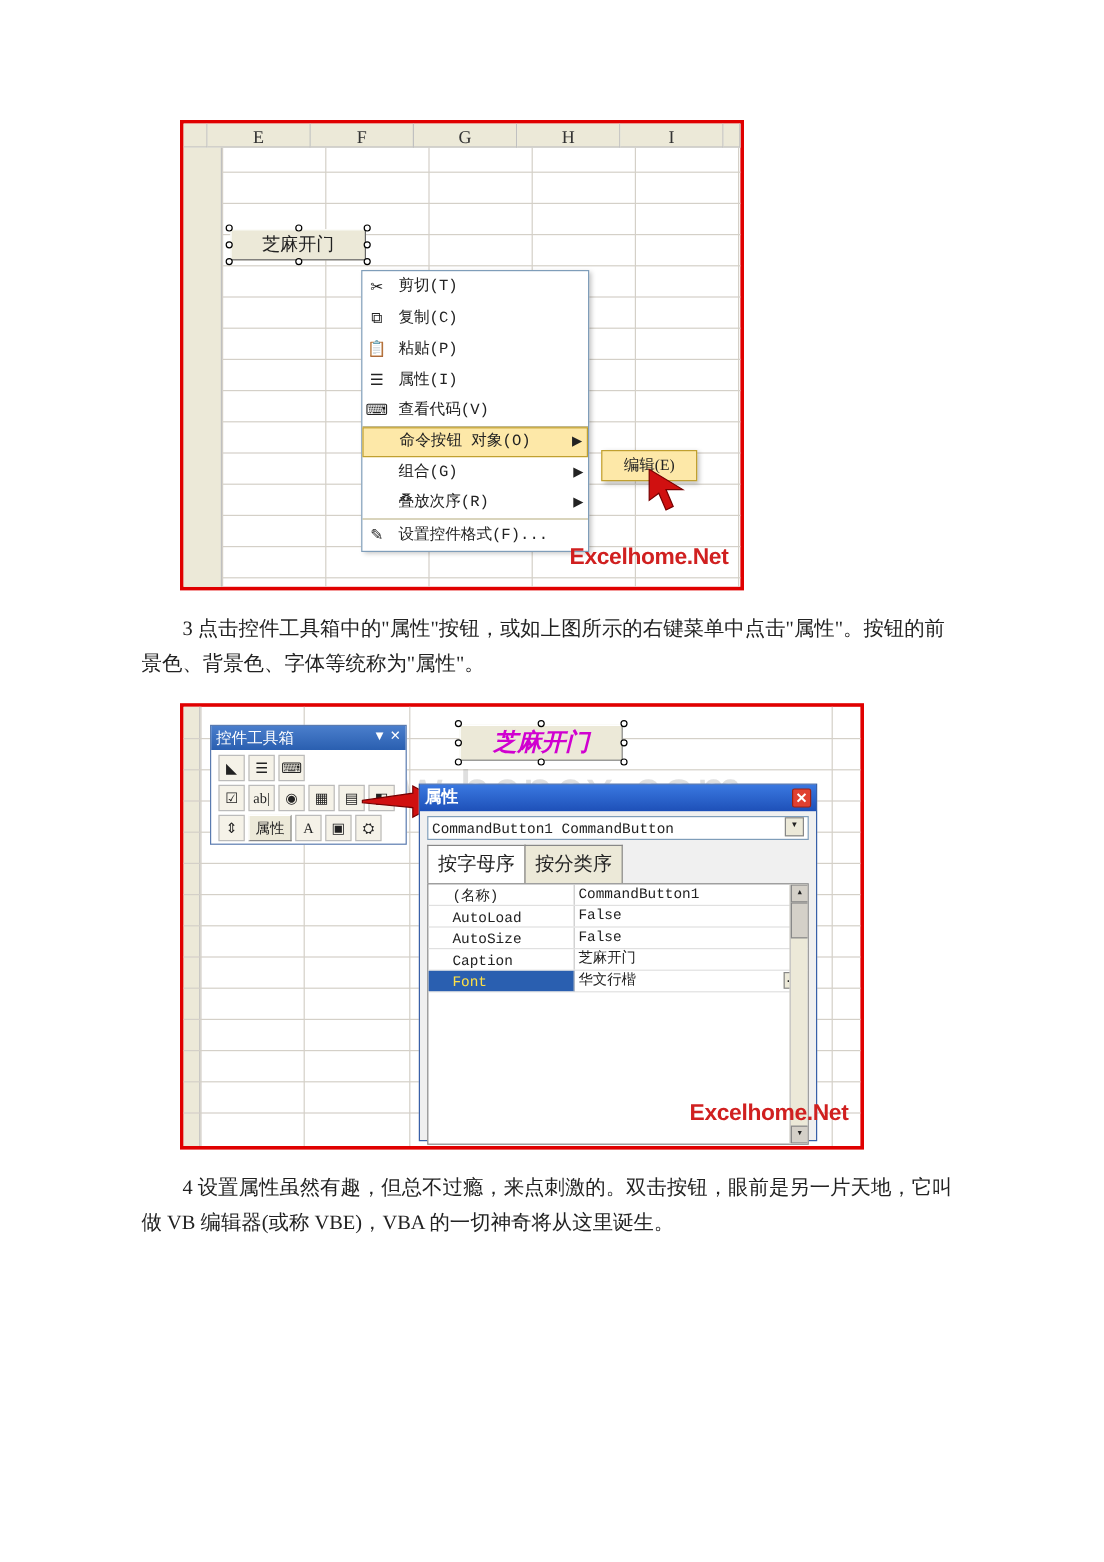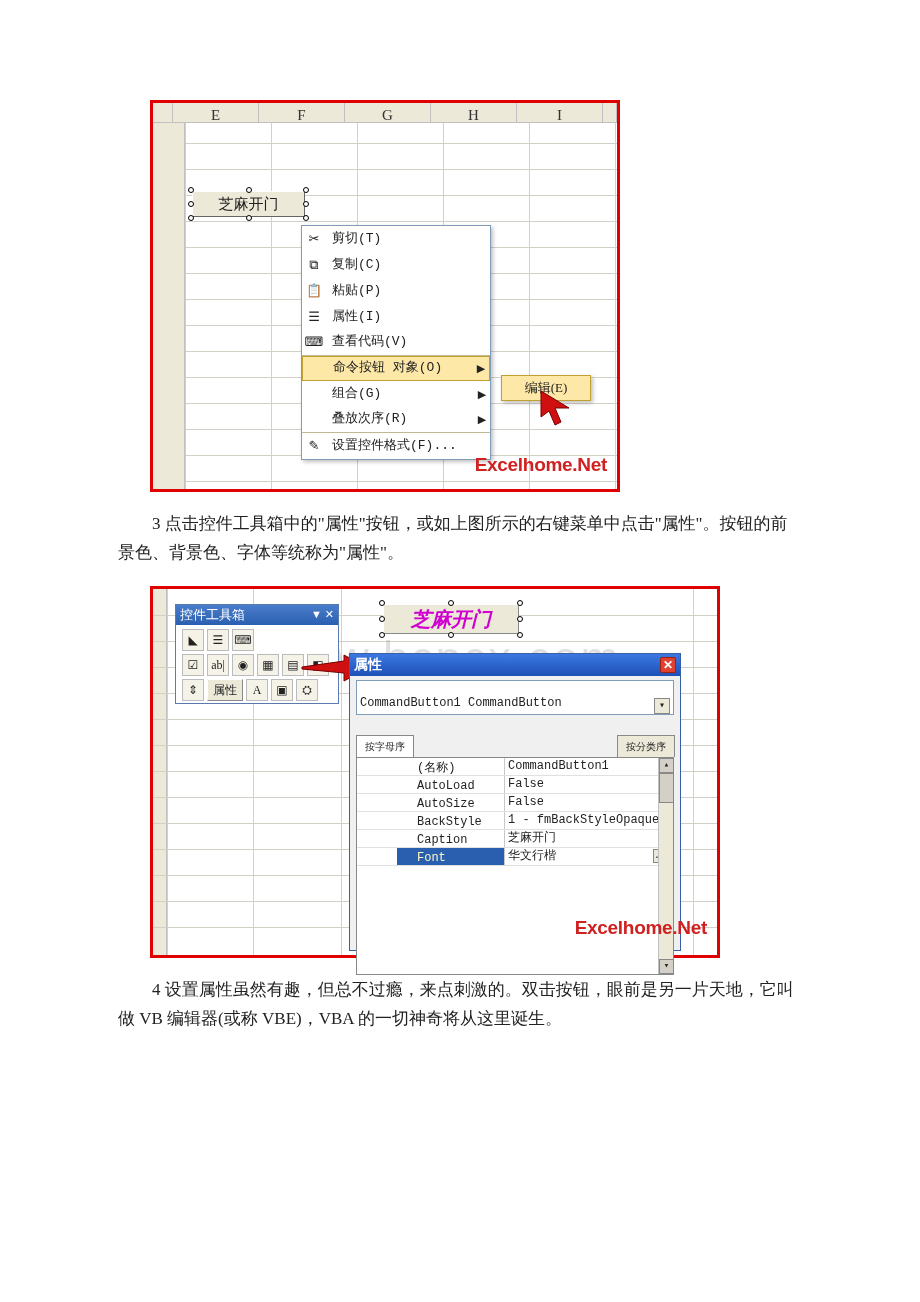--- a/index.html
+++ b/index.html
@@ -50,21 +50,21 @@
     background: #fff; border: 1px solid #7f9db9;
     box-shadow: 2px 2px 4px rgba(0,0,0,.25); font-size: 13px;
   }
   .ctx-row { display: flex; align-items: center; height: 26px; }
   .ctx-row.sep-after { border-bottom: 1px solid #c0b890; }
   .ctx-row.hl { background: #fde8a8; border: 1px solid #c0a030; height: 25px; }
   .ctx-icon { width: 24px; text-align: center; font-size: 13px; }
   .ctx-label { flex: 1; padding-left: 6px; font-family: Liberation Mono, monospace; }
   .ctx-arrow { width: 16px; font-size: 11px; text-align: center; }
   .submenu {
-    position: absolute; left: 348px; top: 252px; width: 90px; height: 26px;
+    position: absolute; left: 348px; top: 252px; width: 80px; height: 26px;
     background: #fde8a8; border: 1px solid #c0a030;
     display: flex; align-items: center; justify-content: center;
     font-size: 13px; box-shadow: 2px 2px 4px rgba(0,0,0,.25);
   }
   .cursor-arrow {
     position: absolute; width: 34px; height: 40px;
   }
   .watermark1 {
     position: absolute; right: 10px; bottom: 8px;
     font-family: "Arial Black", Arial, sans-serif; font-weight: 700; font-size: 19px;
@@ -120,37 +120,37 @@
     font-size: 14px; font-family:"SimSun",serif; display:flex; align-items:center;
     padding: 0 4px; font-weight: 700;
   }
   .prop-title .spacer{flex:1;}
   .close-x {
     width:16px; height:16px; background:#e04030; color:#fff; border-radius:2px;
     font-size:12px; display:flex; align-items:center; justify-content:center;
     border:1px solid #a02010; font-weight:700;
   }
   .prop-combo {
-    margin:4px 6px 20px 6px; height:35px; background:#fff; border:1px solid #7f9db9;
-    display:flex; align-items:flex-end; font-size:12px; font-family: "Courier New", monospace;
+    margin:4px 6px 4px 6px; height:20px; background:#fff; border:1px solid #7f9db9;
+    display:flex; align-items:flex-start; font-size:12px; font-family: "Courier New", monospace;
     padding:0 3px;
   }
   .prop-combo .dd { width:16px; height:16px; margin-left:auto; background:#ece9d8; border:1px solid #888; font-size:10px; text-align:center; line-height:14px;}
-  .prop-tabs { display:flex; margin:0 6px 0 6px; font-size:10px; font-family:"SimSun",serif;justify-content:space-between; }
+  .prop-tabs { display:flex; margin:0 6px 0 6px; font-size:16px; font-family:"SimSun",serif; }
   .prop-tab { padding:2px 8px; border:1px solid #888; border-bottom:none; background:#fff; margin-right:-1px;}
   .prop-tab.inactive { background:#ece9d8; }
   .prop-grid {
     margin: 0 6px 0 6px; border:1px solid #888; height: 218px; overflow: hidden;
     background:#fff; font-size:12px; font-family:"Courier New", monospace;
     position: relative;
   }
   .prop-row { display:flex; height:18px; border-bottom:1px solid #e0e0e0; }
-  .prop-key { width: 108px; padding-left:20px; border-right:1px solid #c8c8c8;margin-left:40px; }
+  .prop-key { width: 122px; padding-left:20px; border-right:1px solid #c8c8c8; }
   .prop-val { flex:1; padding-left:3px; display:flex; align-items:center; gap:4px; }
-  .prop-row.sel .prop-key { background:#2a5fb0; color:#fef9c3; }
+  .prop-row.sel .prop-key { background:#2a5fb0; color:#fde047; }
   .swatch { width:11px; height:11px; border:1px solid #000; display:inline-block; }
   .swatch.white { background:#fff; }
   .swatch.magenta { background:#ff00ff; }
   .ellipsis-btn { margin-left:auto; margin-right:2px; width:18px; height:14px; background:#ece9d8; border:1px solid #888; font-size:10px; text-align:center; line-height:12px;}
   .scroll-stub { position:absolute; right:0; top:0; width:15px; bottom:0; background:#ece9d8; border-left:1px solid #c0c0c0;}
   .scroll-up, .scroll-dn, .scroll-thumb { position:absolute; left:0; width:15px; height:15px; background:#d4d0c8; border:1px solid #888; font-size:9px; text-align:center; line-height:13px;}
   .scroll-up{top:0;} .scroll-dn{bottom:0;} .scroll-thumb{top:15px; height:30px;}
   .watermark2 {
     position: absolute; right: 10px; bottom: 10px;
     font-family: "Arial Black", Arial, sans-serif; font-weight:700; font-size:19px;
@@ -363,26 +363,20 @@
                 <span>False</span>
               </div>
             </div>
             <div class="prop-row">
               <div class="prop-key">AutoSize</div>
               <div class="prop-val">
                 <span>False</span>
               </div>
             </div>
             <div class="prop-row">
-              <div class="prop-key">BackStyle</div>
-              <div class="prop-val">
-                <span>1 - fmBackStyleOpaque</span>
-              </div>
-            </div>
-            <div class="prop-row">
               <div class="prop-key">Caption</div>
               <div class="prop-val">
                 <span>芝麻开门</span>
               </div>
             </div>
             <div class="prop-row sel">
               <div class="prop-key">Font</div>
               <div class="prop-val">
                 <span>华文行楷</span>
                 <span class="ellipsis-btn">...</span>

